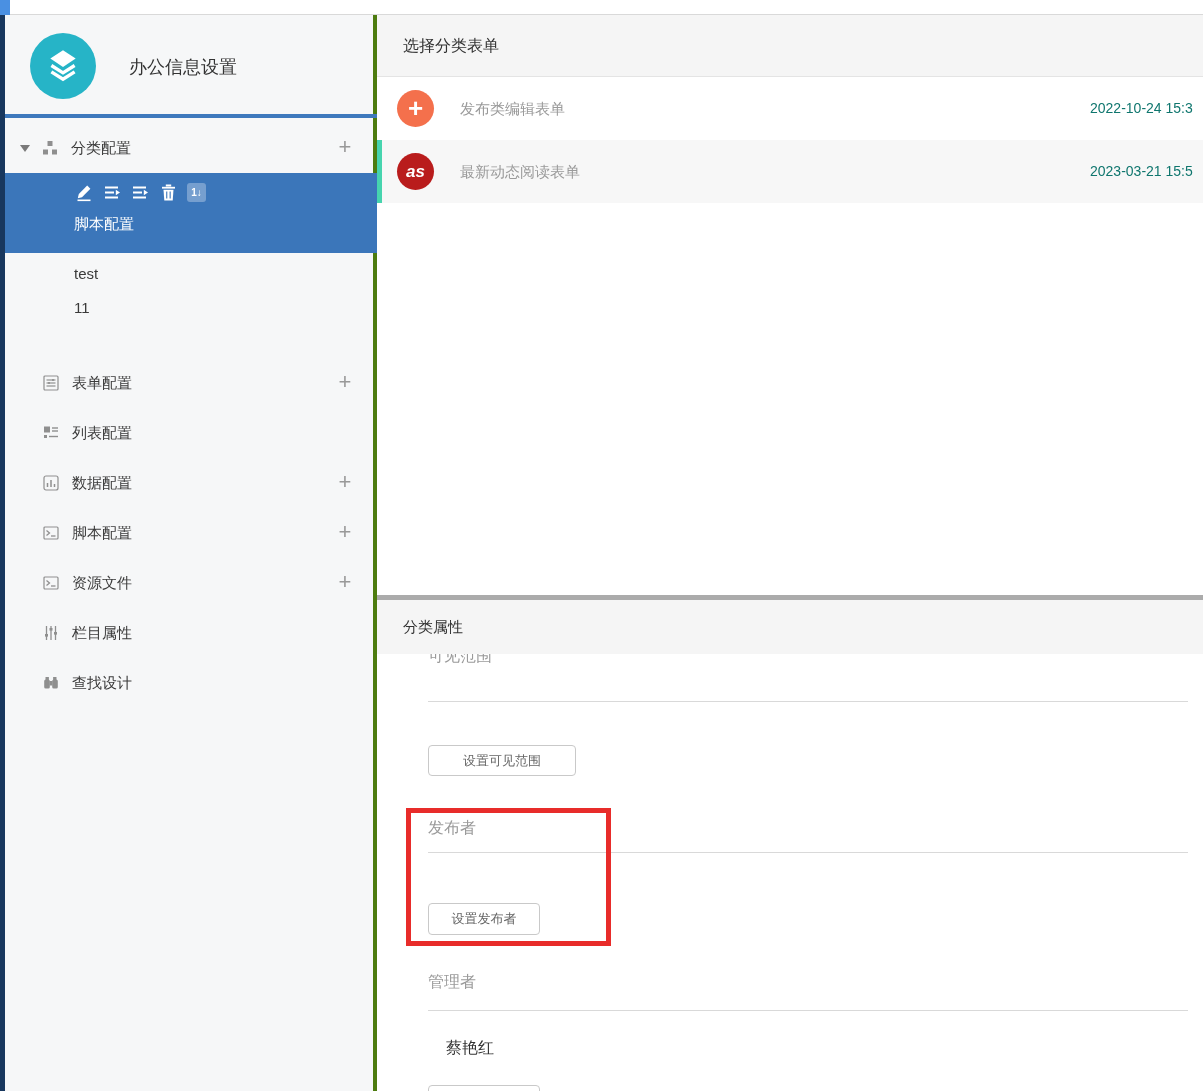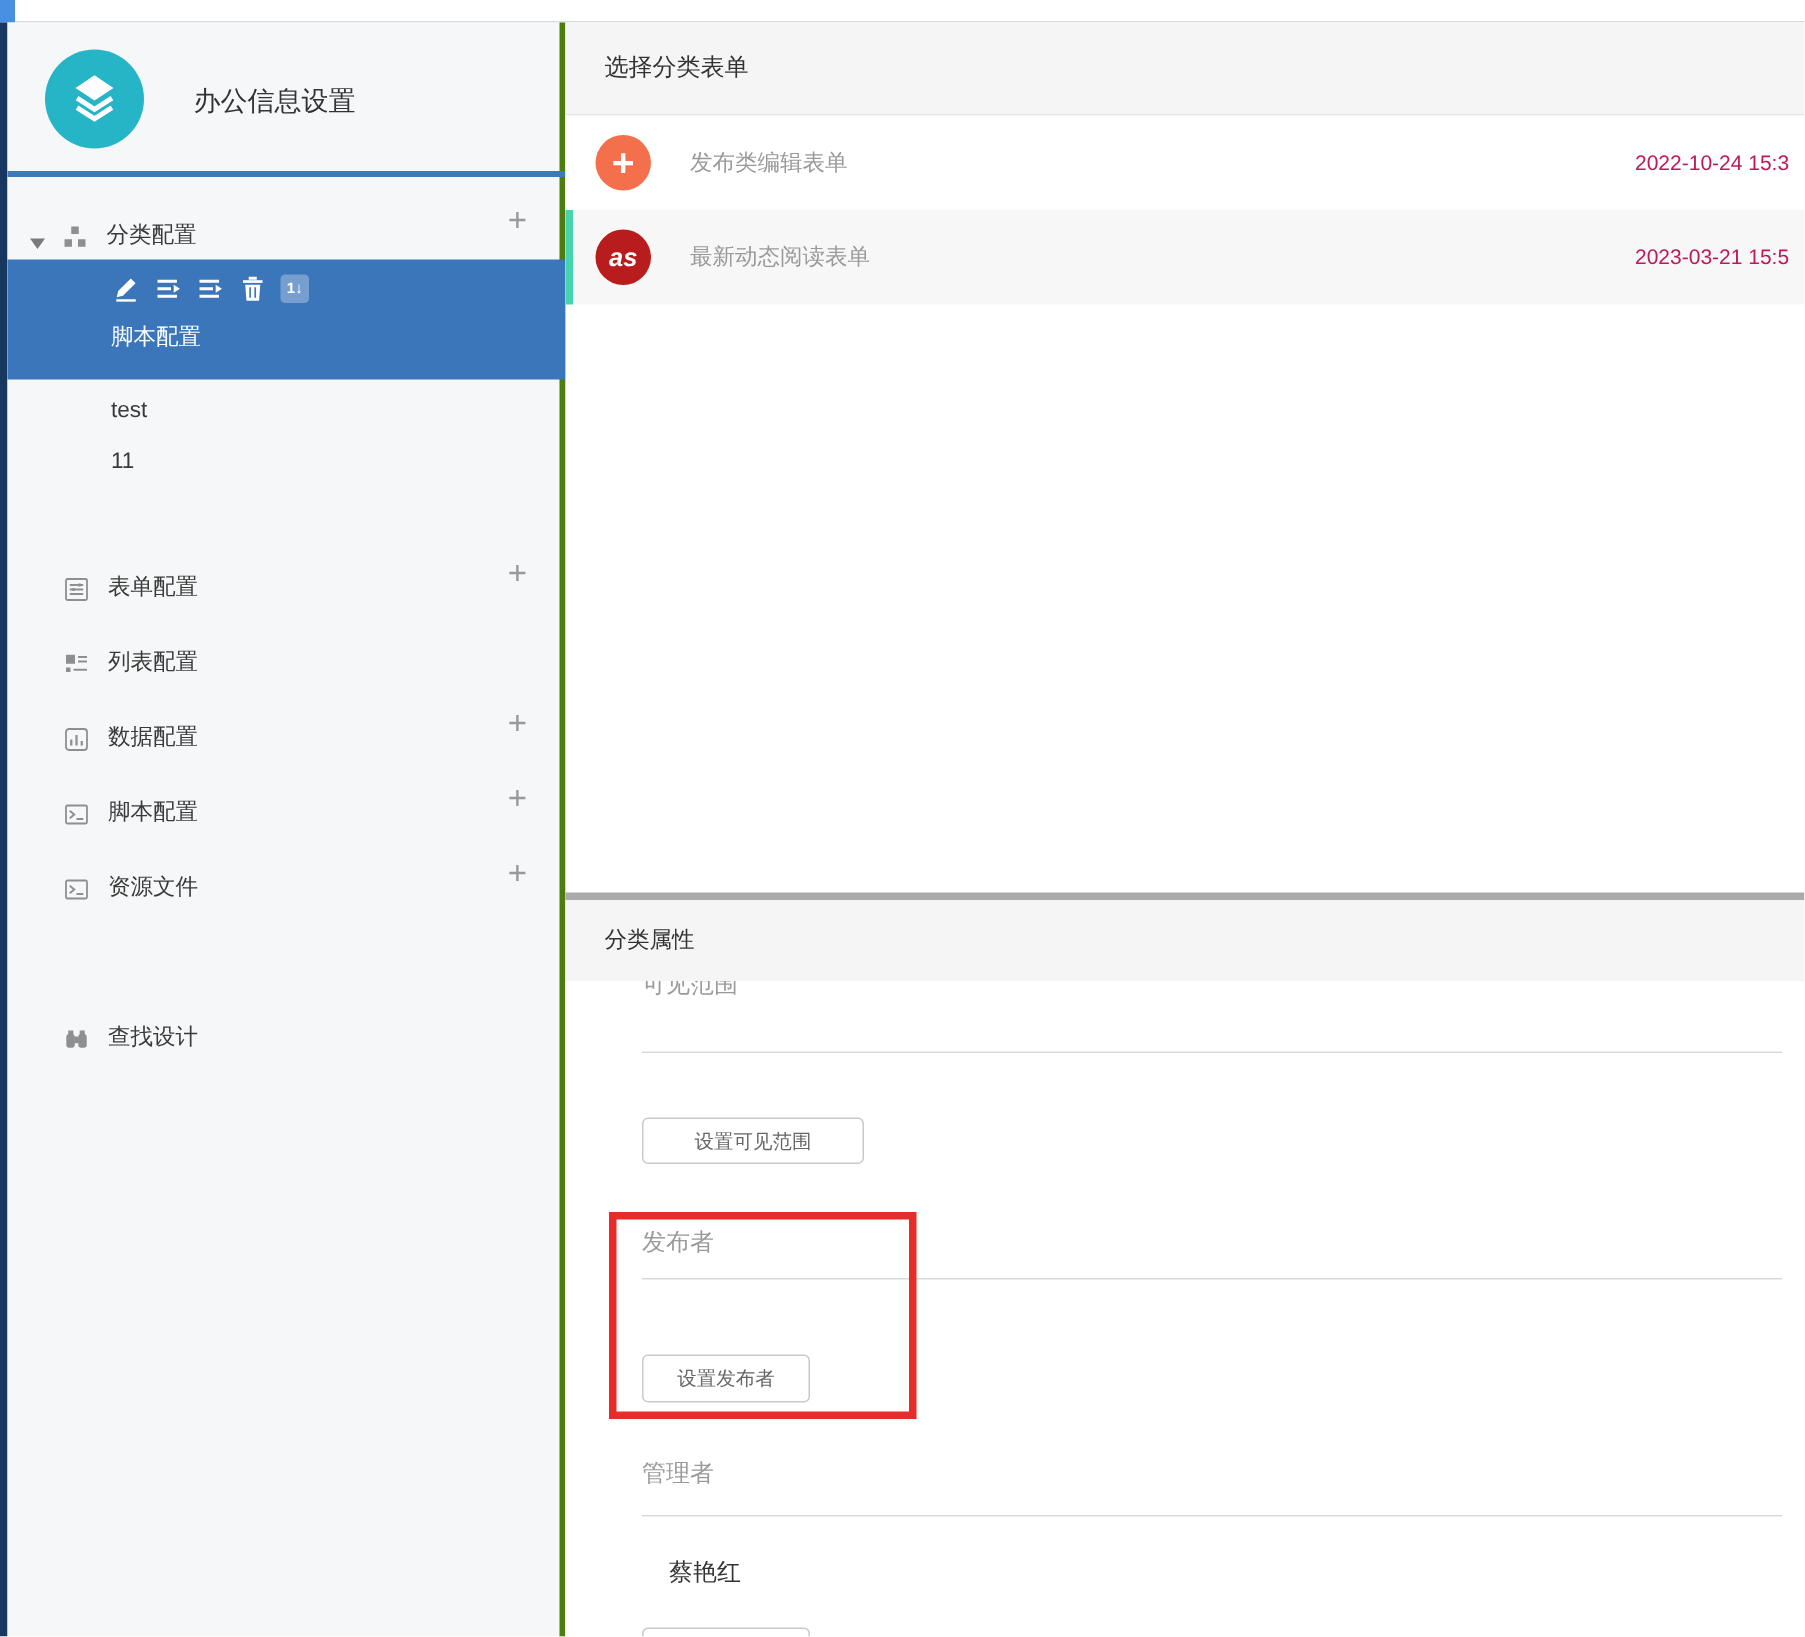--- a/index.html
+++ b/index.html
@@ -15,21 +15,21 @@
   .accent-square { left:0; top:0; width:10px; height:15px; background:#4a90e2; }
   .navy-strip { left:0; top:15px; width:5px; height:1076px; background:#18375e; }
 
   
   .sidebar { left:5px; top:15px; width:372px; height:1076px; background:#f6f7f8; border-right:4px solid #4d7c0f; }
   .logo-circle { left:25px; top:18px; width:66px; height:66px; border-radius:50%; background:#26b4c7;
                  display:flex; align-items:center; justify-content:center; }
   .app-title { left:124px; top:40px; font-size:18px; color:#333; }
   .blue-rule { left:0; top:99px; width:372px; height:4px; background:#3e79bd; }
 
-  .tree-row { left:0; width:448px; height:36px; display:flex; align-items:flex-end; cursor:default; }
+  .tree-row { left:0; width:448px; height:36px; display:flex; align-items:center; cursor:default; }
   .caret { width:0; height:0; border-left:5.5px solid transparent; border-right:5.5px solid transparent;
            border-top:7px solid #7a7a7a; margin-left:15px; }
   .t-icon { margin-left:12px; width:16px; height:16px; flex:none; }
   .t-icon.first { margin-left:38px; }
   .t-label { margin-left:13px; font-size:15px; color:#3a3a3a; }
   .plus-btn { position:absolute; left:322px; top:0; width:36px; height:36px; text-align:center;
               line-height:34px; font-size:22px; font-weight:300; color:#999; }
   .child-label { position:absolute; left:69px; font-size:15px; color:#3a3a3a; }
 
   .selected-block { left:0; top:158px; width:372px; height:80px; background:#3b76ba; color:#fff; }
@@ -44,21 +44,21 @@
   .sec-header { position:absolute; left:0; width:826px; background:#f5f5f5; }
   .sec-header span { position:absolute; left:26px; color:#333; }
   .list-header { top:0; height:62px; border-bottom:1px solid #e4e4e4; }
   .list-header span { font-size:16px; line-height:62px; }
 
   .form-row { position:absolute; left:0; width:826px; height:63px; }
   .row-bar { position:absolute; left:0; top:0; width:5px; height:63px; }
   .row-circle { position:absolute; left:20px; top:13px; width:37px; height:37px; border-radius:50%;
                 color:#fff; display:flex; align-items:center; justify-content:center; }
   .row-label { position:absolute; left:83px; font-size:15px; line-height:63px; color:#9a9a9a; white-space:nowrap; }
-  .row-date  { position:absolute; left:713px; font-size:14px; line-height:63px; color:#be185d; white-space:nowrap; }
+  .row-date  { position:absolute; left:713px; font-size:14px; line-height:63px; color:#0f766e; white-space:nowrap; }
 
   .divider-bar { position:absolute; left:0; top:580px; width:826px; height:5px; background:#ababab; }
   .props-header { top:585px; height:54px; }
   .props-header span { font-size:15px; line-height:54px; }
 
   .form-area { position:absolute; left:0; top:639px; width:826px; height:437px; overflow:hidden; background:#fff; }
   .f-label { position:absolute; left:51px; font-size:16px; color:#9a9a9a; }
   .f-line  { position:absolute; left:51px; width:760px; height:1px; background:#d9d9d9; }
   .f-btn   { position:absolute; left:51px; background:#fff; border:1px solid #c9c9c9; border-radius:4px;
              font-size:13px; color:#666; text-align:center; }
@@ -178,20 +178,31 @@
   <div class="abs tree-row" style="top:550px;">
     <svg class="t-icon first" viewBox="0 0 16 16">
       <rect x="1" y="2" width="14" height="12" rx="1" fill="none" stroke="#8f8f8f" stroke-width="1.2"></rect>
       <polyline points="3.5,5.5 6.5,8 3.5,10.5" fill="none" stroke="#8f8f8f" stroke-width="1.3"></polyline>
       <line x1="8" y1="11" x2="12.5" y2="11" stroke="#8f8f8f" stroke-width="1.3"></line>
     </svg>
     <span class="t-label">资源文件</span>
     <span class="plus-btn">+</span>
   </div>
 
+  <div class="abs tree-row" style="top:600px;">
+    <svg class="t-icon first" viewBox="0 0 16 16">
+      <line x1="3.5" y1="1" x2="3.5" y2="15" stroke="#8f8f8f" stroke-width="1.3"></line>
+      <line x1="8" y1="1" x2="8" y2="15" stroke="#8f8f8f" stroke-width="1.3"></line>
+      <line x1="12.5" y1="1" x2="12.5" y2="15" stroke="#8f8f8f" stroke-width="1.3"></line>
+      <rect x="2" y="9" width="3" height="2.6" fill="#8f8f8f"></rect>
+      <rect x="6.5" y="3" width="3" height="2.6" fill="#8f8f8f"></rect>
+      <rect x="11" y="7" width="3" height="2.6" fill="#8f8f8f"></rect>
+    </svg>
+    <span class="t-label">栏目属性</span>
+  </div>
 
   <div class="abs tree-row" style="top:650px;">
     <svg class="t-icon first" viewBox="0 0 16 16">
       <rect x="2.5" y="2" width="3.4" height="3" fill="#8f8f8f"></rect>
       <rect x="10.1" y="2" width="3.4" height="3" fill="#8f8f8f"></rect>
       <rect x="1.2" y="4.5" width="5.6" height="9" rx="1.6" fill="#8f8f8f"></rect>
       <rect x="9.2" y="4.5" width="5.6" height="9" rx="1.6" fill="#8f8f8f"></rect>
       <rect x="6.5" y="6" width="3" height="4.5" fill="#8f8f8f"></rect>
     </svg>
     <span class="t-label">查找设计</span>

